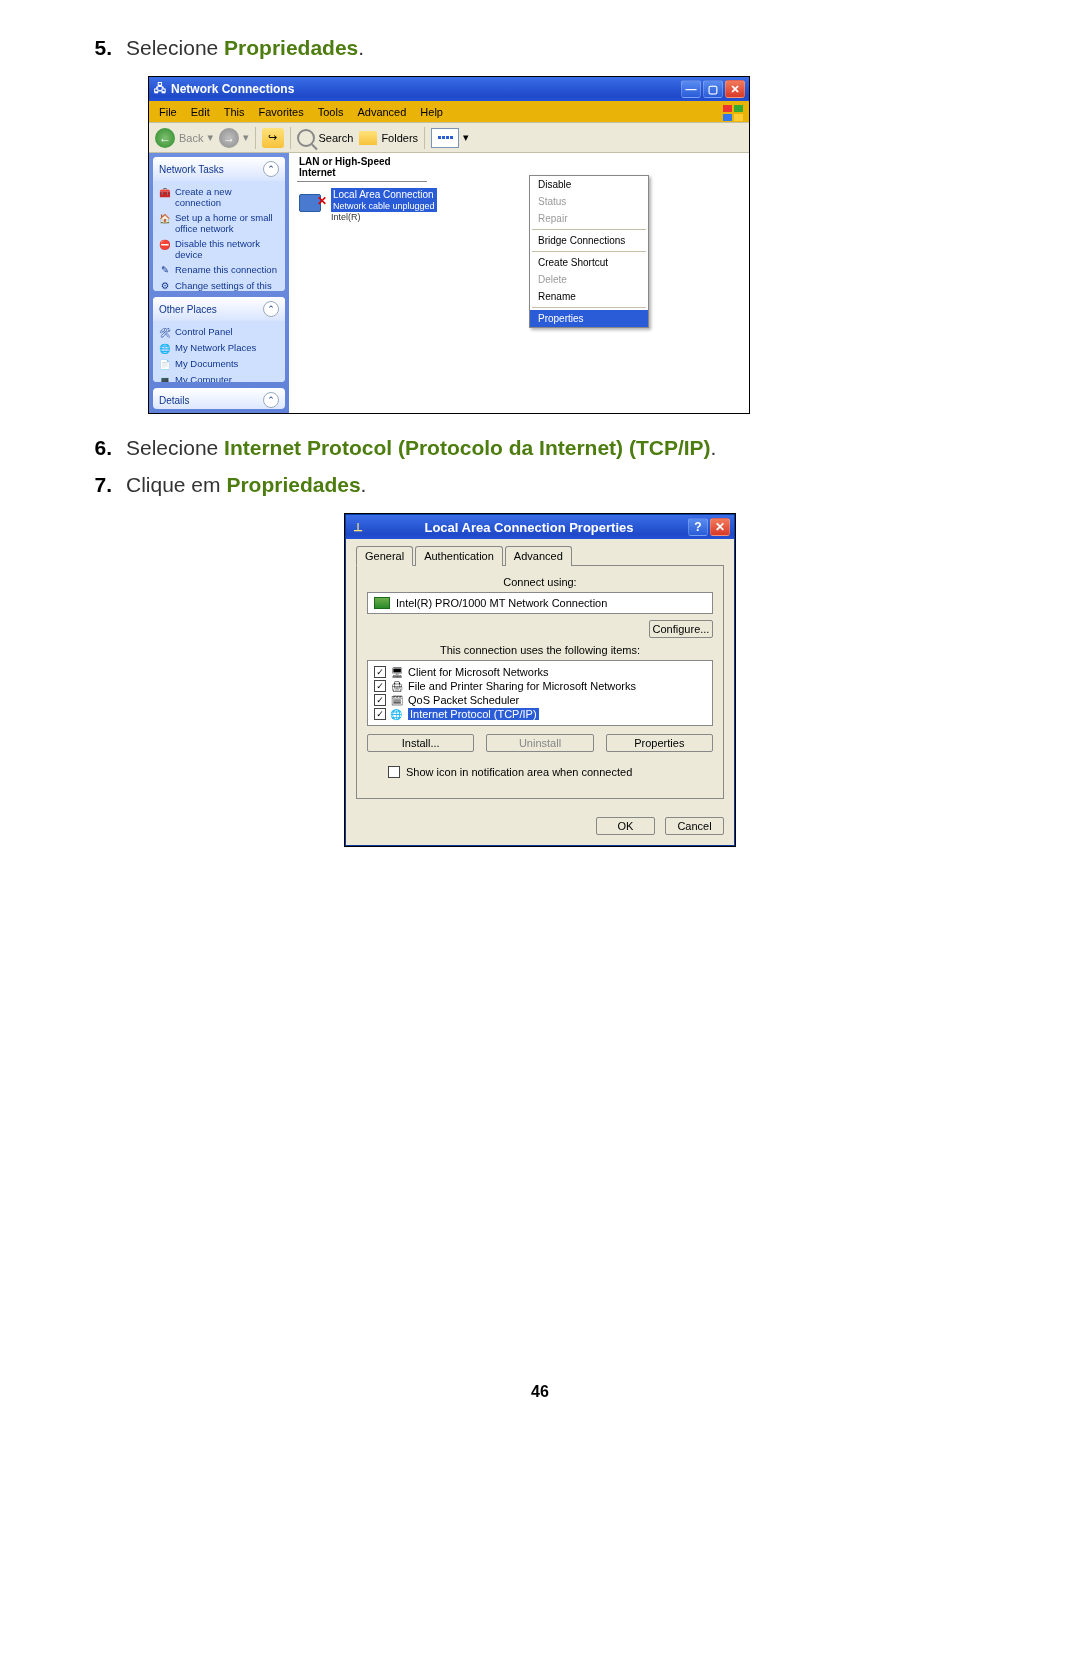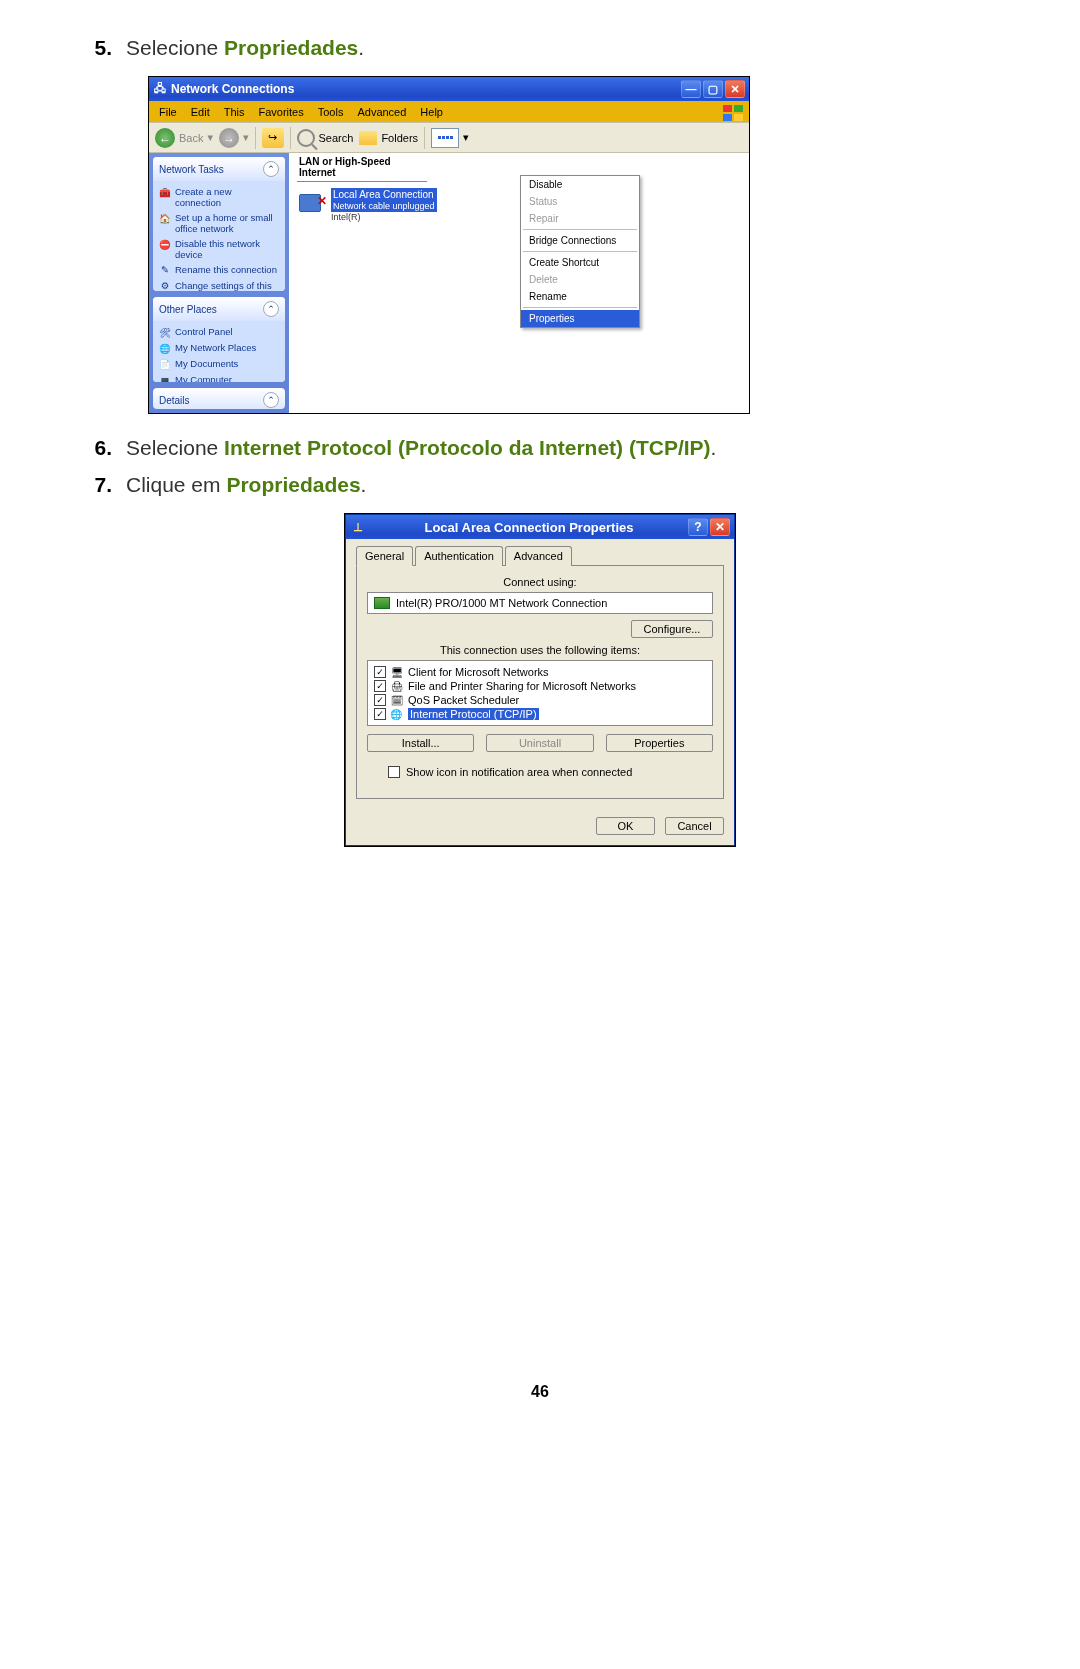--- a/index.html
+++ b/index.html
@@ -54,21 +54,21 @@
   .xp-main { flex: 1 1 auto; position: relative; }
   .main-hdr { font-weight: 700; font-size: 10px; padding: 3px 0 3px 2px; margin-left:8px; border-bottom: 1px solid #888; width: 130px; }
   .conn-item { display: flex; gap: 4px; padding: 6px 4px 0 8px; width: 160px; align-items: flex-start; }
   .conn-ico { width: 30px; height: 30px; position: relative; }
   .conn-nic { width: 22px; height: 18px; background: #4a7ad0; border: 1px solid #2a5aa0; border-radius: 2px; position:absolute; left:2px; top:6px; }
   .conn-x { position:absolute; right:0; top:6px; color:#d00; font-weight:700; font-size:12px; }
   .conn-lbl { font-size: 10px; color: #fff; background: #2a5cd8; padding: 1px 2px; }
   .conn-sub { font-size: 9px; color: #fff; background: #2a5cd8; padding: 0 2px 1px 2px; }
   .conn-col { display:flex;flex-direction:column; }
 
-  .ctx-menu { position: absolute; left: 231px; top: 22px; width: 120px; background: #fff; border: 1px solid #888; box-shadow: 2px 2px 3px rgba(0,0,0,0.3); font-size: 10px; color: #000; }
+  .ctx-menu { position: absolute; left: 240px; top: 22px; width: 120px; background: #fff; border: 1px solid #888; box-shadow: 2px 2px 3px rgba(0,0,0,0.3); font-size: 10px; color: #000; }
   .ctx-item { padding: 3px 8px; }
   .ctx-item.disabled { color: #9a9a9a; }
   .ctx-sep { height: 1px; background: #c4c0a8; margin: 2px 2px; }
   .ctx-item.sel { background: #2a5cd8; color: #fff; }
 
   
   .dlg { font-family: Tahoma, Arial, sans-serif; font-size: 11px; background: #ece9d8; border: 1px solid #0a3aa0; }
   .dlg-titlebar { display: flex; align-items: center; height: 24px; background: linear-gradient(#3a6ee6,#1f49c8 80%,#2452d7); color: #fff; font-weight: 700; padding: 0 4px; }
   .dlg-titlebar .d-ico { width: 16px; height: 16px; margin-right: 4px; display:flex;align-items:center;justify-content:center;color:#ffe27a; }
   .dlg-titlebar .d-title { flex:1 1 auto; font-size: 13px; }
@@ -79,21 +79,21 @@
   .dlg-body { padding: 6px 10px 10px 10px; }
   .tabs { display: flex; position: relative; bottom: -1px; }
   .tab { background: #ece9d8; border: 1px solid #888; border-bottom: none; border-radius: 3px 3px 0 0; padding: 3px 8px; font-size: 11px; margin-right: 2px; position: relative; }
   .tab.active { z-index: 2; border-bottom: 1px solid #ece9d8; }
   .tab-panel { border: 1px solid #888; background: #ece9d8; padding: 10px 10px 12px 10px; }
 
   .field-box { background: #fff; border: 1px solid #888; padding: 4px 6px; display:flex;align-items:center;gap:6px; margin: 4px 0 2px 0; }
   .nic-ico { width: 16px; height: 12px; background: linear-gradient(#6aaf4a,#2a8a2a); border: 1px solid #1a6a1a; }
   .btn { background: #ece9d8; border: 1px solid #888; border-radius: 2px; padding: 2px 0; font-size: 11px; text-align:center; }
   .btn-row { display: flex; justify-content: flex-end; margin: 6px 0; }
-  .btn-row .btn { width: 82px; }
+  .btn-row .btn { width: 64px; }
   .btn-row3 { display: flex; gap: 12px; justify-content: space-between; margin-top: 8px; }
   .btn-row3 .btn { flex: 1 1 0; }
   .btn.disabled { color: #888; }
   .items-box { background: #fff; border: 1px solid #888; padding: 4px 4px; margin-top: 4px; }
   .it-row { display:flex;align-items:center;gap:4px;padding:1px 2px;font-size:11px; }
   .it-row.sel .it-txt { background: #2a5cd8; color: #fff; padding: 0 2px; }
   .cbx { width: 12px; height: 12px; border: 1px solid #444; background: #fff; display:flex;align-items:center;justify-content:center;font-size:9px;color:#000; }
   .cbx.chk::after { content: "✓"; }
   .it-ico { width: 14px; height: 12px; display:flex;align-items:center;justify-content:center;font-size:10px; }
   .grp { border: 1px solid #bbb; border-radius: 2px; padding: 8px 8px 10px 8px; margin-top: 8px; position:relative; }

